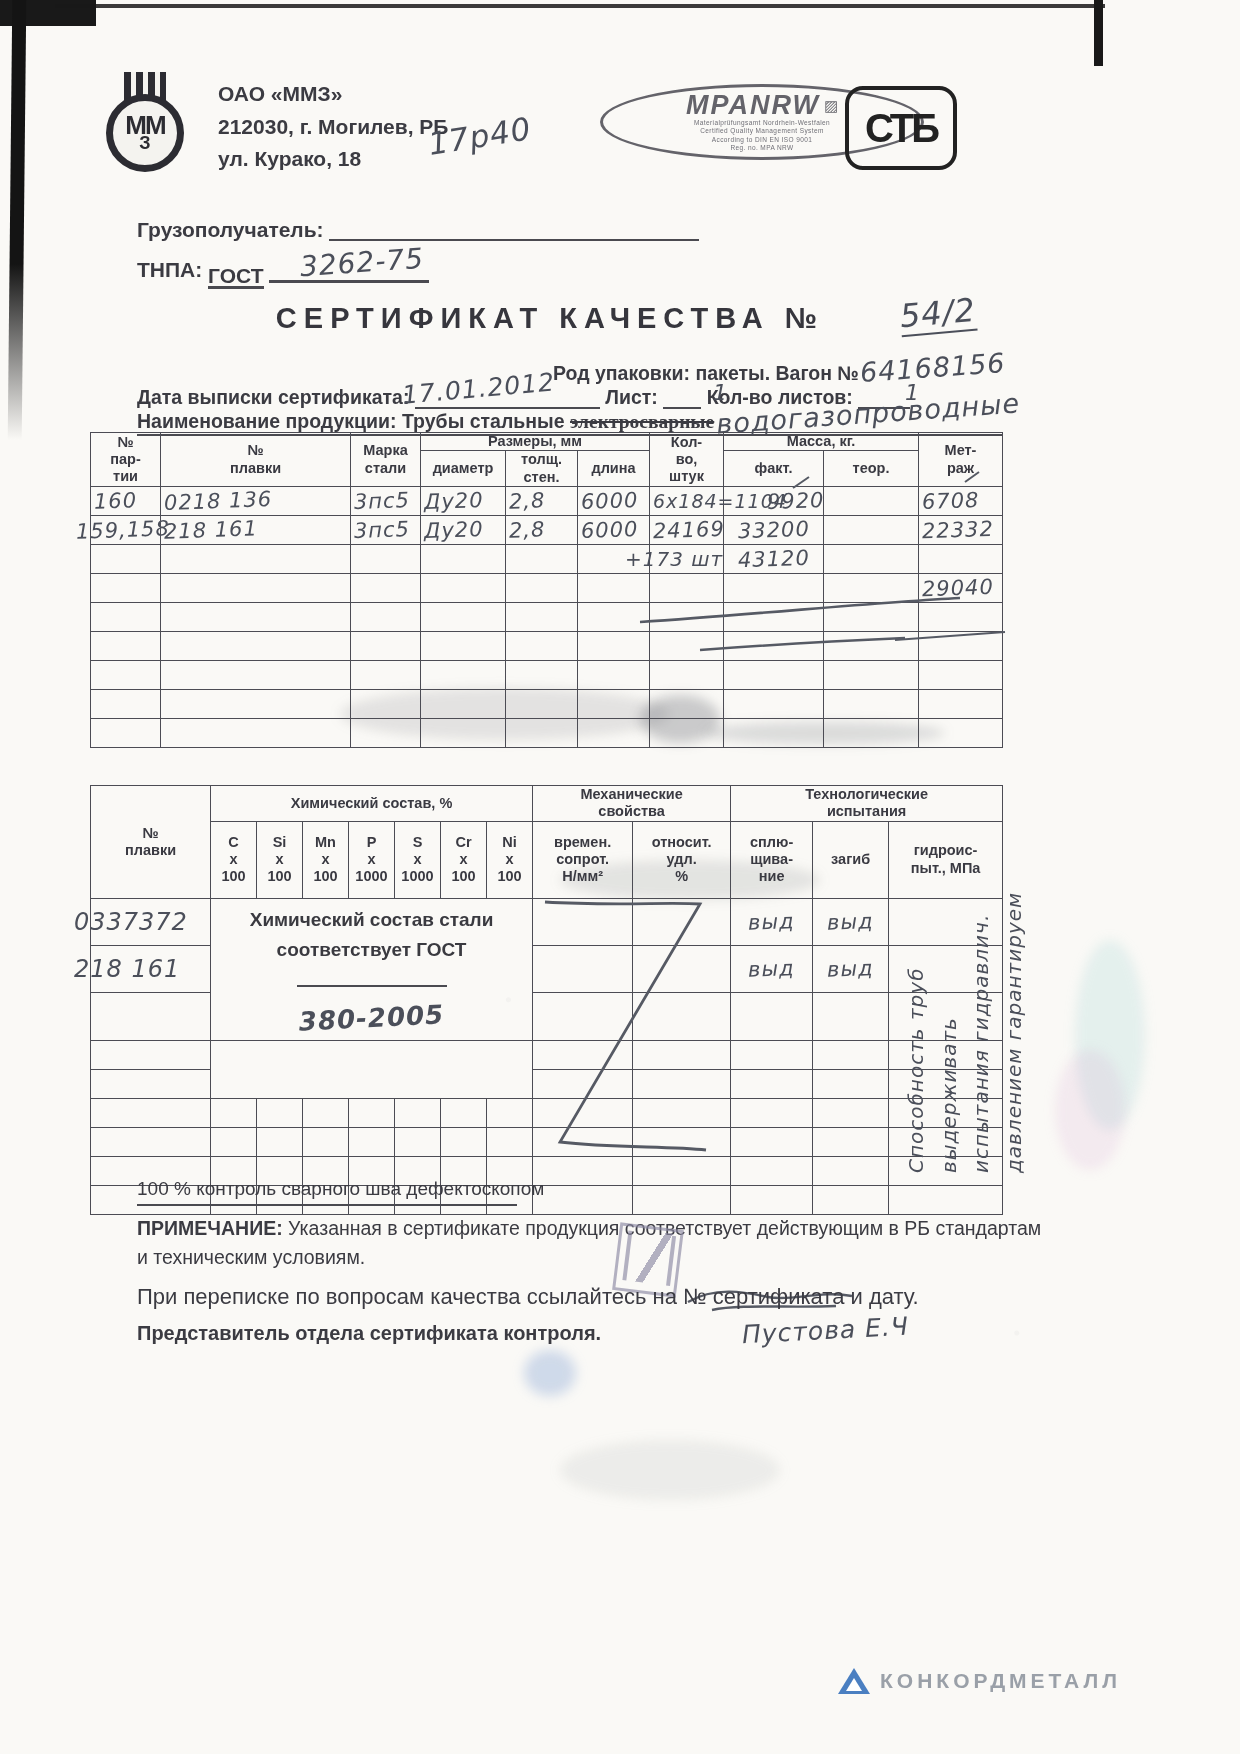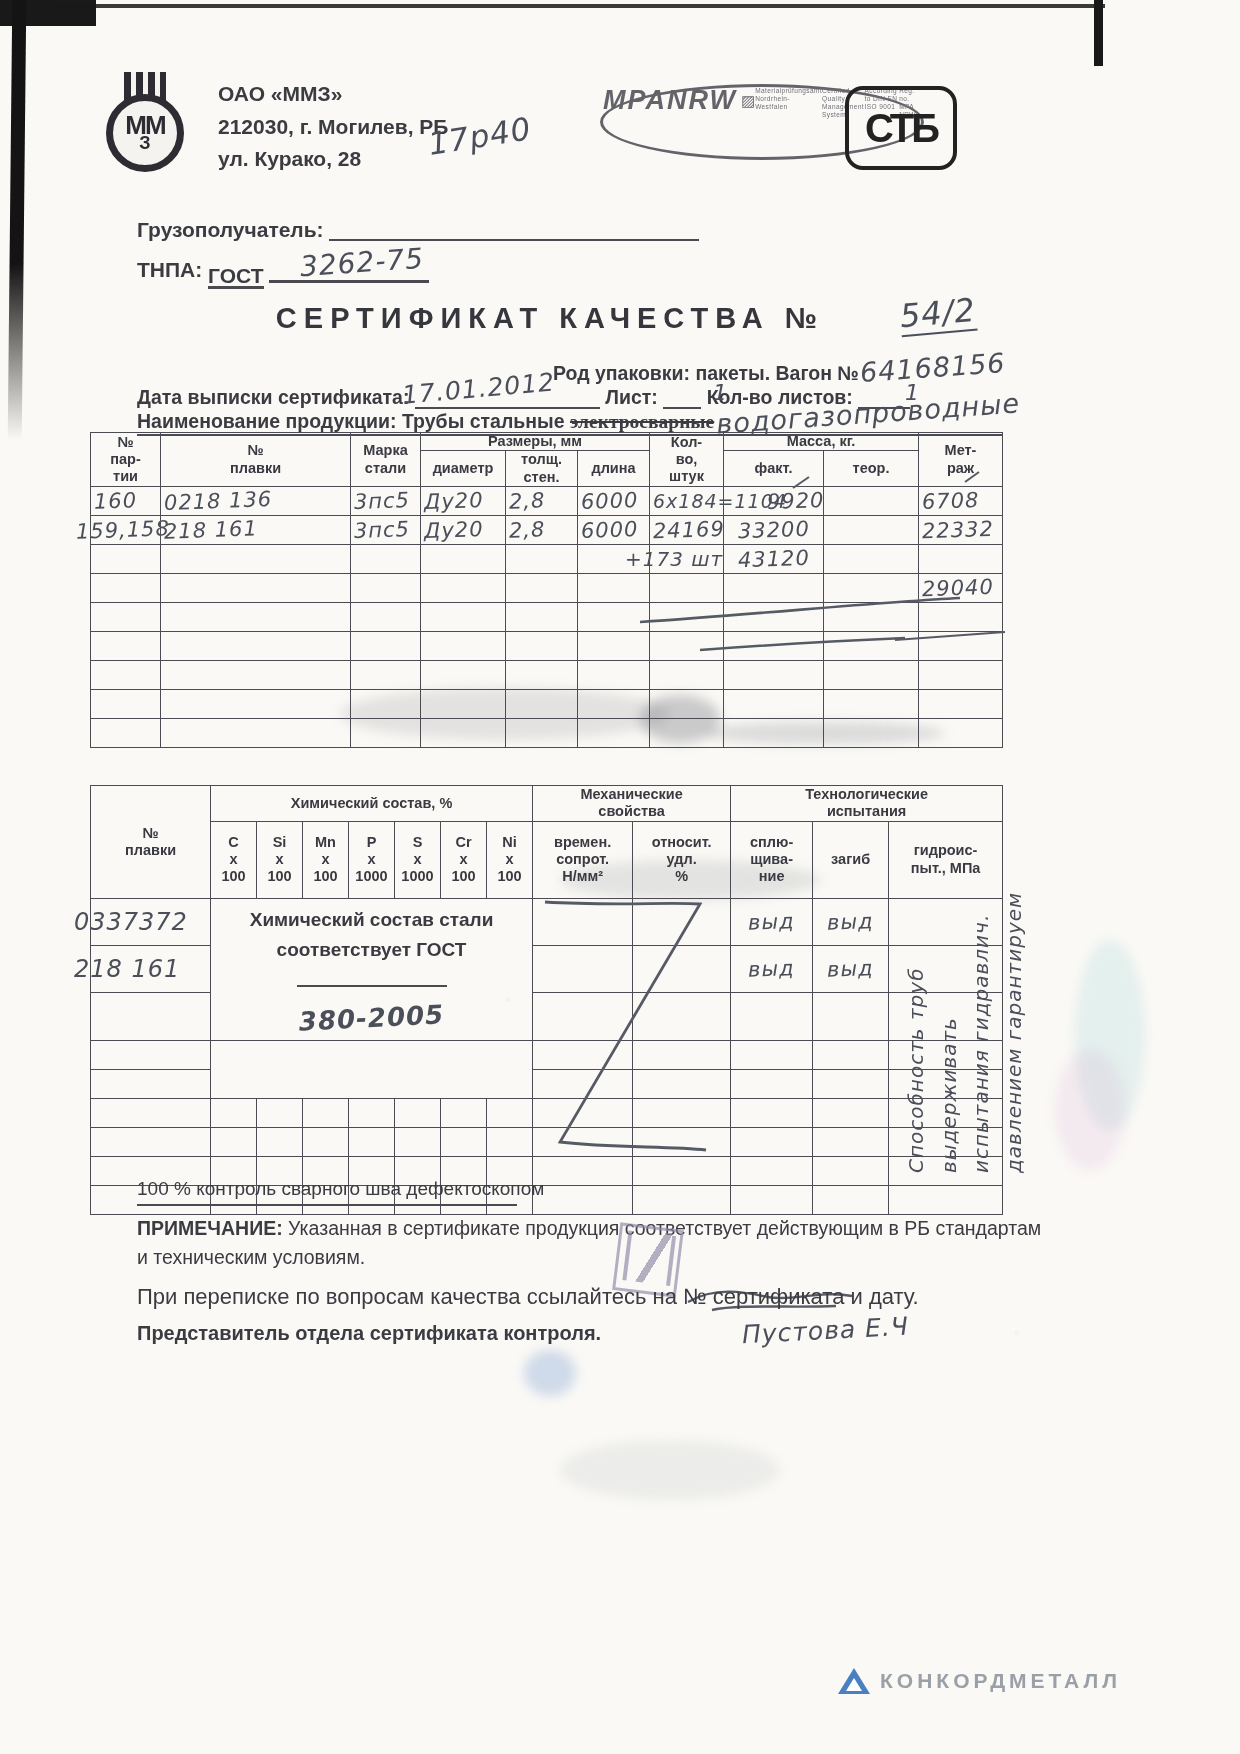--- a/index.html
+++ b/index.html
@@ -31,21 +31,21 @@
   #mmz-pipes{position:absolute;left:18px;top:0;width:42px;height:34px;
     background:repeating-linear-gradient(90deg,#2c2c32 0 7px,#f4f3ef 7px 12px);}
   #mmz-circle{position:absolute;left:0;top:22px;width:64px;height:64px;border:7px solid #2c2c32;
     border-radius:50%;display:flex;flex-direction:column;align-items:center;justify-content:center;
     font-weight:900;color:#2c2c32;line-height:.8;background:#f4f3ef;}
   #mmz-circle .m{font-size:26px;letter-spacing:-2px;}
   #mmz-circle .z{font-size:18px;}
   #company-block{left:218px;top:78px;font-size:21px;line-height:1.55;font-weight:700;}
   #hw-top-note{left:428px;top:118px;font-size:31px;transform:rotate(-9deg);}
   #mpa-stamp{left:600px;top:84px;width:318px;height:70px;border:3px solid #4a4a52;border-radius:50%;
-    display:flex;flex-direction:row;align-items:flex-start;justify-content:center;color:#4a4a52;opacity:.85;}
+    display:flex;flex-direction:column;align-items:center;justify-content:center;color:#4a4a52;opacity:.85;}
   #mpa-title{font-size:27px;font-weight:900;font-style:italic;letter-spacing:2px;line-height:1;}
   #mpa-shield{font-size:15px;margin-left:4px;}
   .mpa-small{font-size:6.5px;line-height:1.25;letter-spacing:.4px;color:#55555e;}
   #stb-logo{left:845px;top:86px;width:104px;height:76px;border:4px solid #222;border-radius:18px;
     display:flex;align-items:center;justify-content:center;}
   #stb-text{font-size:40px;font-weight:900;letter-spacing:-3px;color:#222;}
   
   #consignee{left:137px;top:218px;font-size:21px;}
   #consignee .uline{width:370px;height:20px;vertical-align:-4px;}
   #tnpa{left:137px;top:258px;font-size:21px;}
@@ -125,21 +125,21 @@
   <div class="abs" id="mmz-logo">
     <div id="mmz-pipes"></div>
     <div id="mmz-circle">
       <span class="m">ММ</span>
       <span class="z">З</span>
     </div>
   </div>
   <div class="abs p" id="company-block">
     <div>ОАО «ММЗ»</div>
     <div>212030, г. Могилев, РБ</div>
-    <div>ул. Курако, 28</div>
+    <div>ул. Курако, 18</div>
   </div>
   <div class="abs hw" id="hw-top-note">17р40</div>
 
   <div class="abs" id="mpa-stamp">
     <div style="display:flex;align-items:center;">
       <span id="mpa-title">MPANRW</span>
       <span id="mpa-shield">▨</span>
     </div>
     <div class="mpa-small">Materialprüfungsamt Nordrhein-Westfalen</div>
     <div class="mpa-small">Certified Quality Management System</div>

